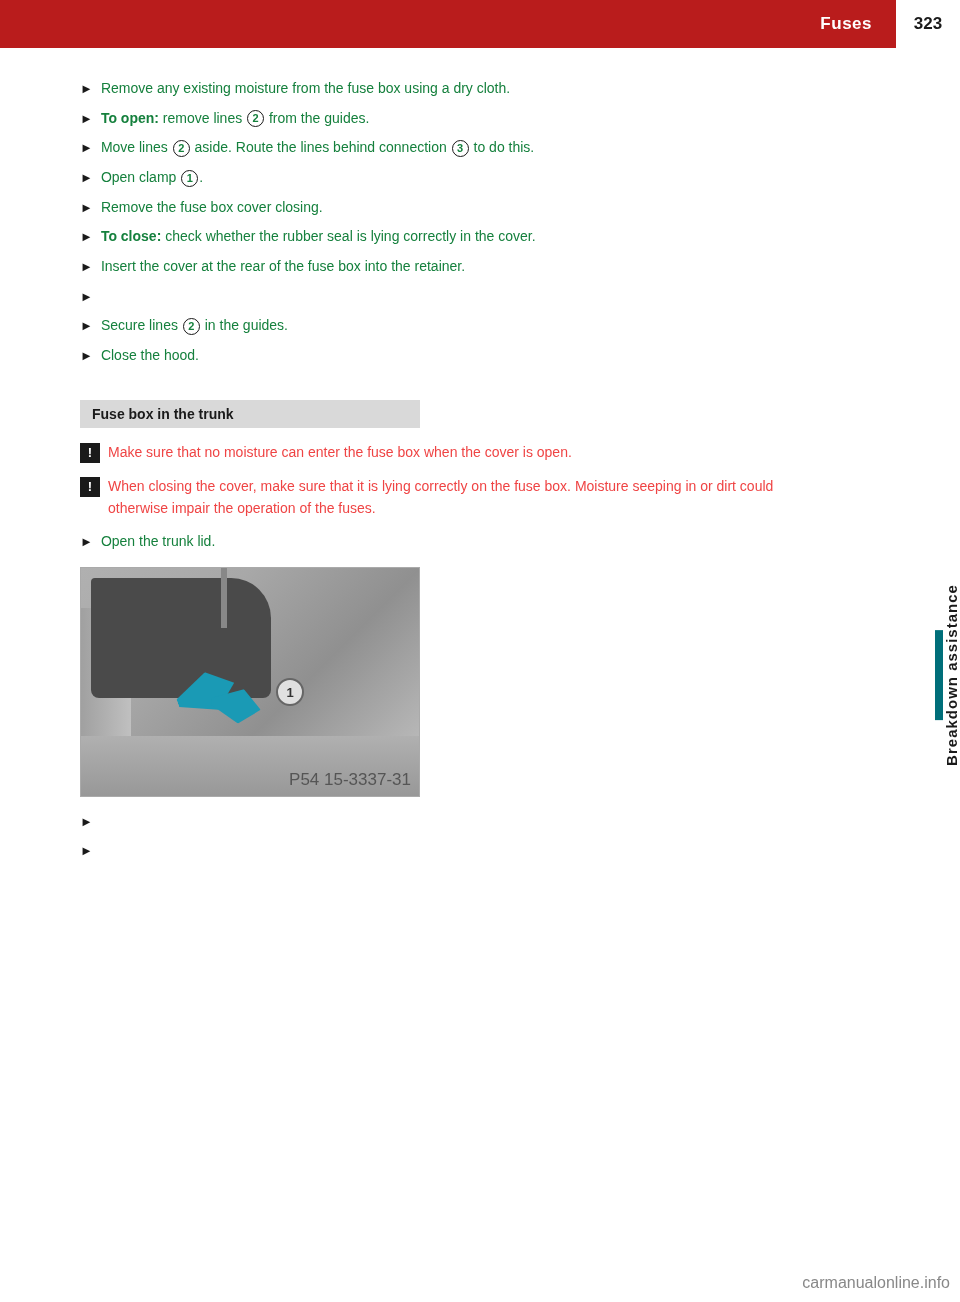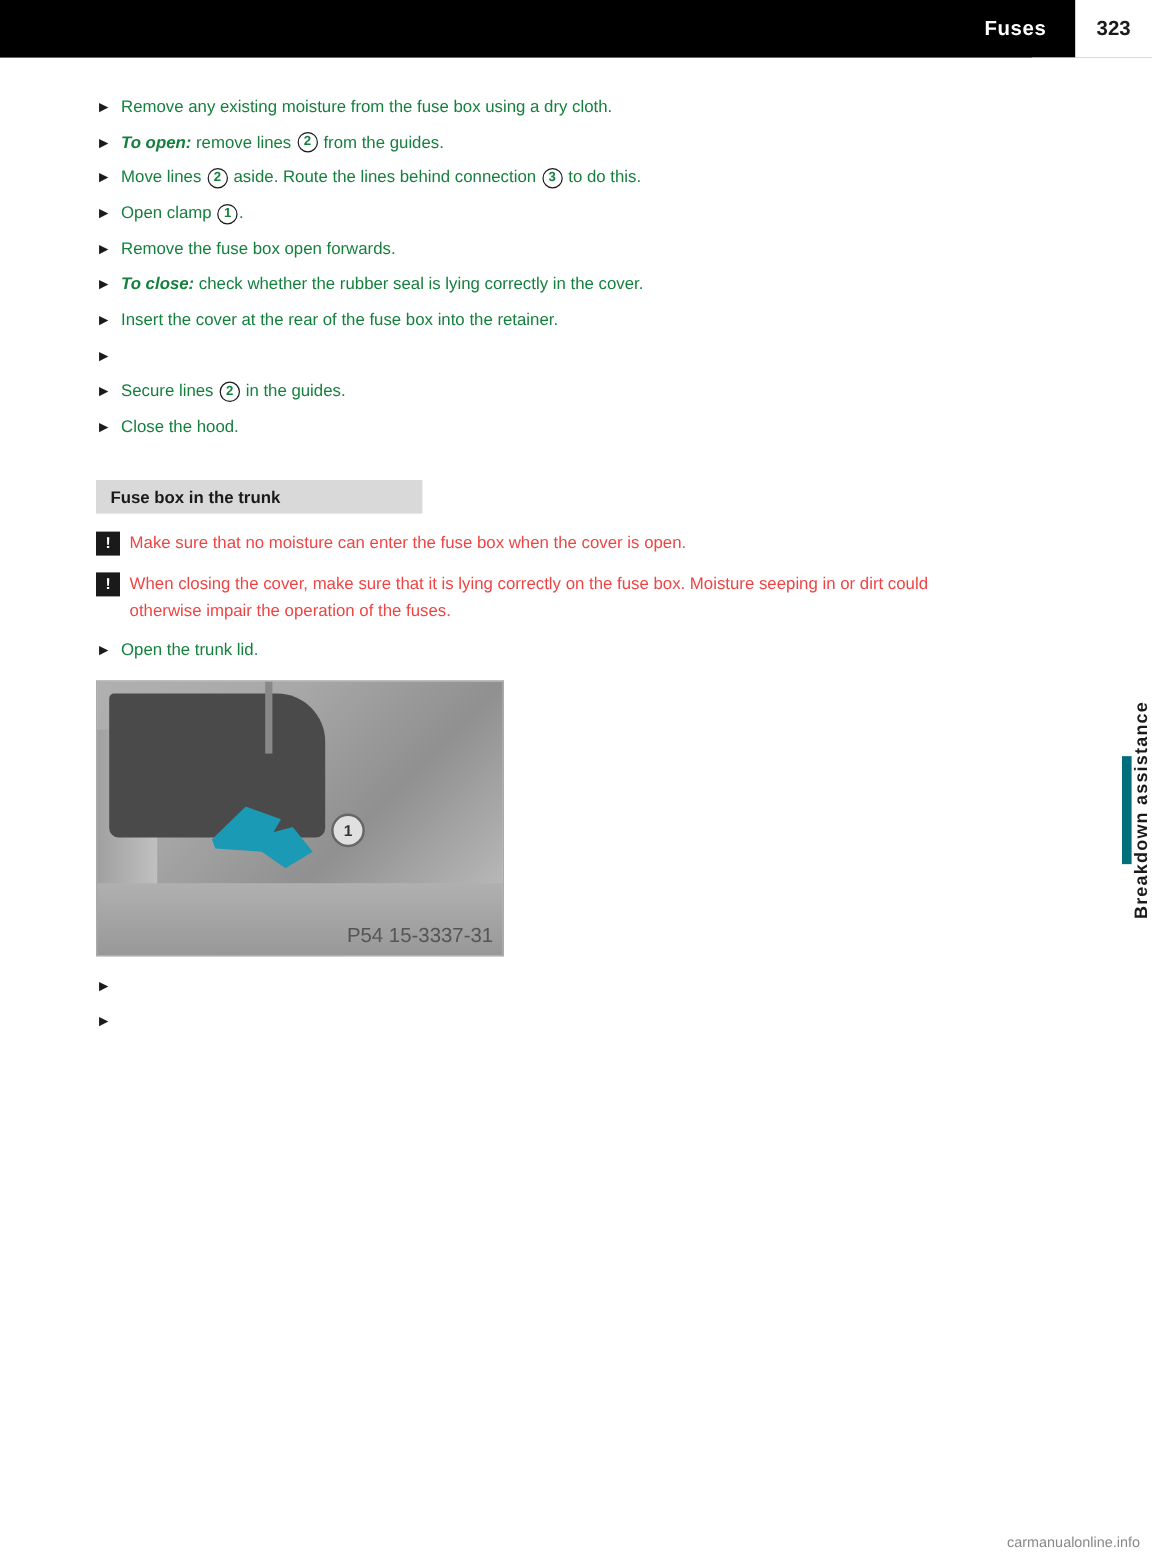--- a/index.html
+++ b/index.html
@@ -10,21 +10,21 @@
       font-size: 14px;
       color: #1a1a1a;
       background: #fff;
       position: relative;
     }
 
     
     .header-bar {
       width: 100%;
       height: 48px;
-      background: #000000;
+      background: #b91c1c;
       display: flex;
       align-items: center;
       justify-content: flex-end;
       padding-right: 0;
     }
     .header-title {
       color: #fff;
       font-size: 17px;
       font-weight: bold;
       letter-spacing: 0.5px;
@@ -104,21 +104,20 @@
       font-size: 13px;
       flex-shrink: 0;
     }
     .bullet-text {
       font-size: 14px;
       color: #15803d;
       line-height: 1.55;
     }
     .bullet-text b {
       font-weight: bold;
-      font-style: italic;
     }
 
     
     .circle-num {
       display: inline-flex;
       align-items: center;
       justify-content: center;
       width: 17px;
       height: 17px;
       border: 1.5px solid #1a1a1a;
@@ -131,21 +130,21 @@
 
     
     .section-box {
       background: #d9d9d9;
       padding: 6px 12px;
       font-size: 14px;
       font-weight: bold;
       color: #1a1a1a;
       margin: 18px 0 14px 0;
       display: inline-block;
-      width: 272px;
+      width: 340px;
     }
 
     
     .notice-item {
       display: flex;
       align-items: flex-start;
       margin-bottom: 12px;
       line-height: 1.55;
     }
     .notice-icon {
@@ -261,21 +260,21 @@
       width: 50px;
       height: 160px;
       background: linear-gradient(90deg, #a0a0a0 0%, #c0c0c0 100%);
     }
 
     
     .footer-logo {
       position: fixed;
       bottom: 10px;
       right: 10px;
-      font-size: 12px;
+      font-size: 16px;
       color: #888;
     }
 
     .spacer { height: 8px; }
   </style>
 </head>
 <body>
 
 <div class="header-bar">
   <span class="header-title">Fuses</span>
@@ -298,21 +297,21 @@
     <div class="bullet-item">
       <span class="bullet-arrow">►</span>
       <span class="bullet-text">Move lines <span class="circle-num">2</span> aside. Route the lines behind connection <span class="circle-num">3</span> to do this.</span>
     </div>
     <div class="bullet-item">
       <span class="bullet-arrow">►</span>
       <span class="bullet-text">Open clamp <span class="circle-num">1</span>.</span>
     </div>
     <div class="bullet-item">
       <span class="bullet-arrow">►</span>
-      <span class="bullet-text">Remove the fuse box open forwards.</span>
+      <span class="bullet-text">Remove the fuse box cover closing.</span>
     </div>
     <div class="bullet-item">
       <span class="bullet-arrow">►</span>
       <span class="bullet-text"><b>To close:</b> check whether the rubber seal is lying correctly in the cover.</span>
     </div>
     <div class="bullet-item">
       <span class="bullet-arrow">►</span>
       <span class="bullet-text">Insert the cover at the rear of the fuse box into the retainer.</span>
     </div>
     <div class="bullet-item">

